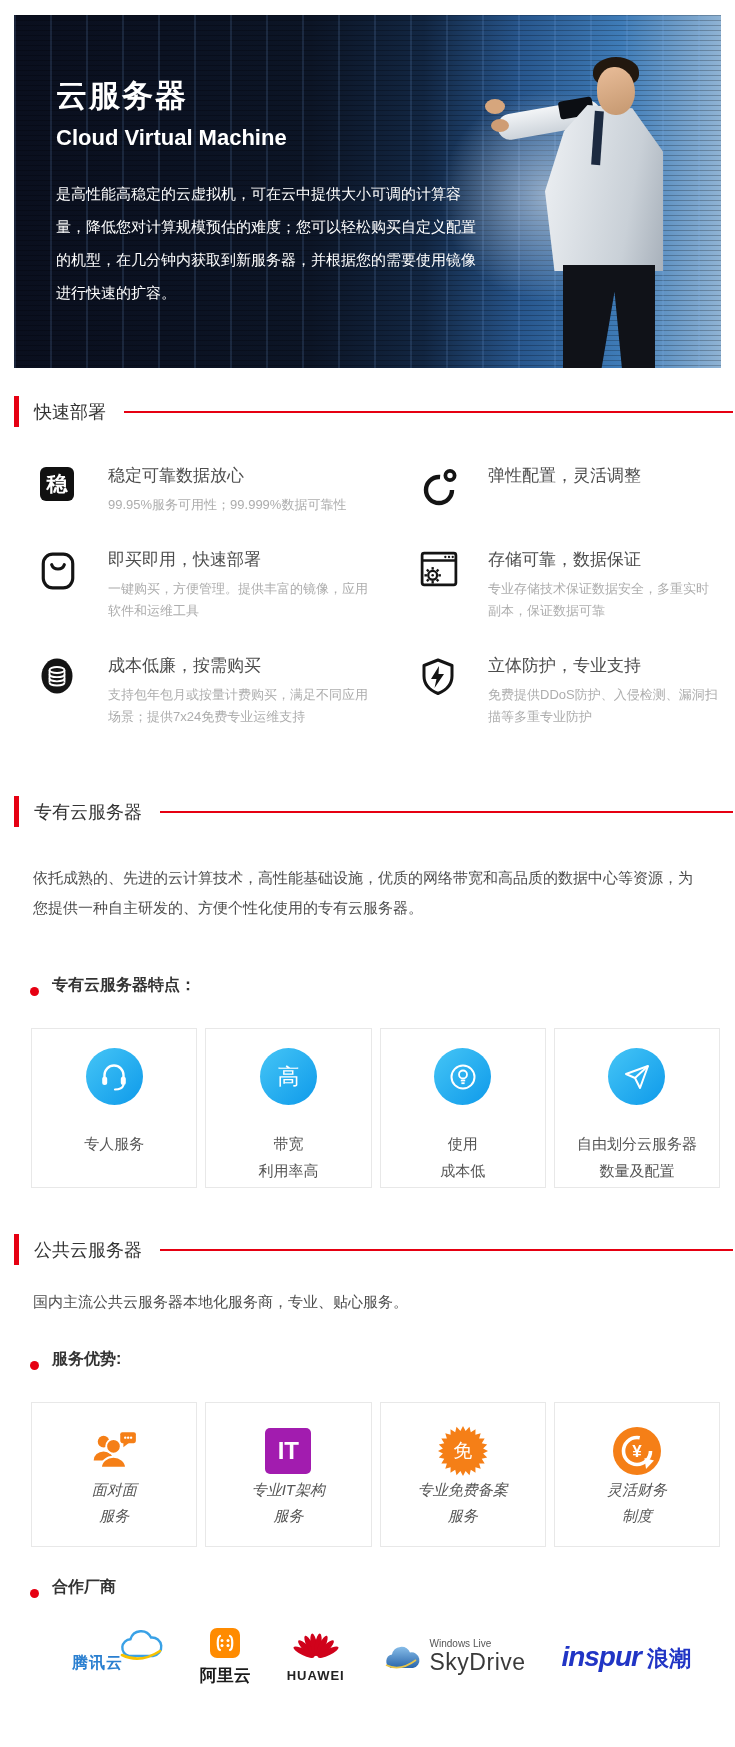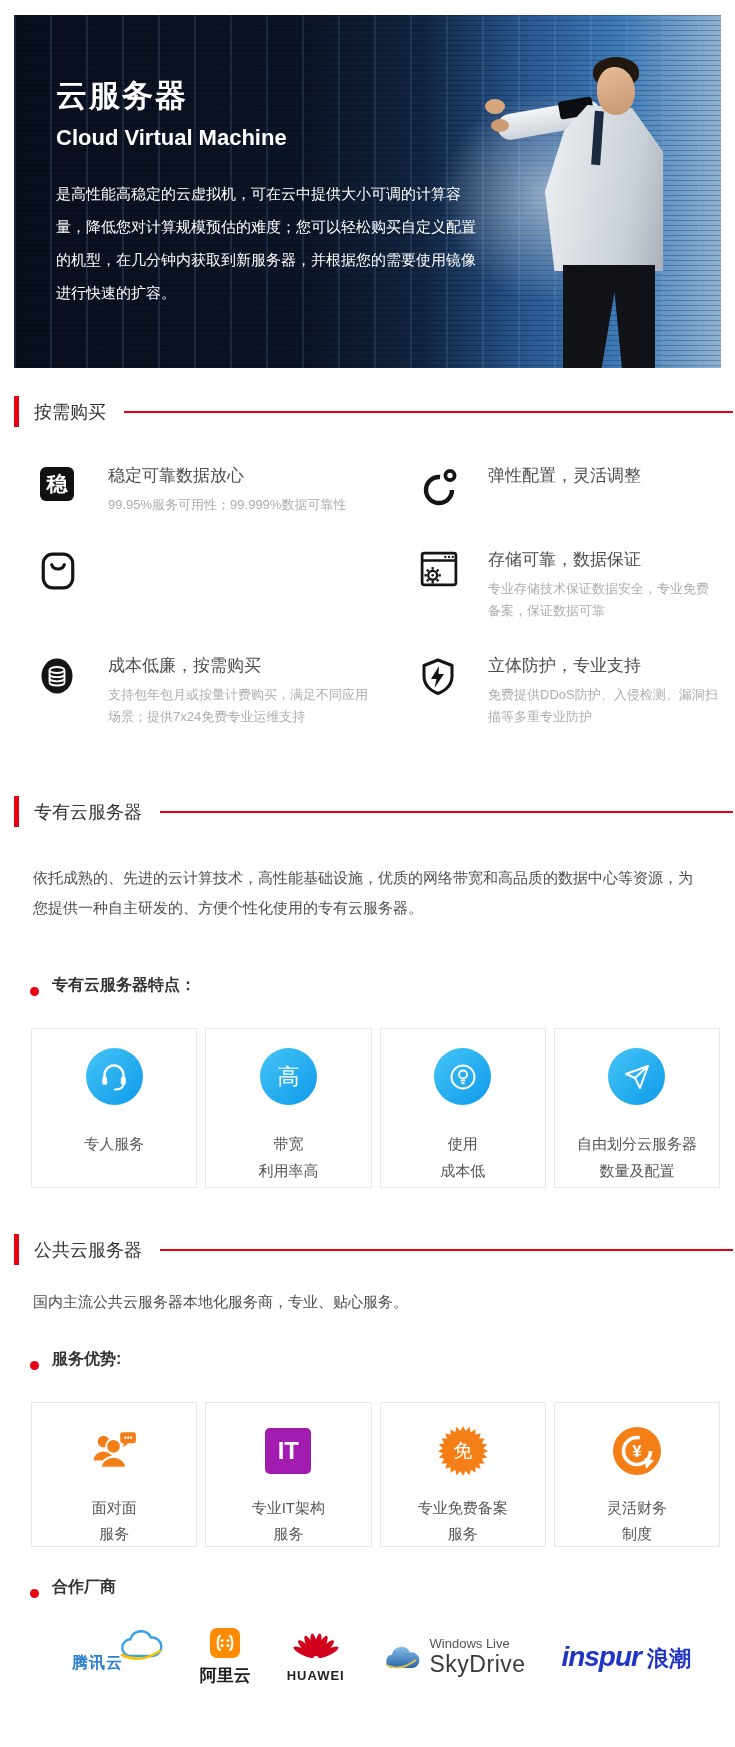--- a/index.html
+++ b/index.html
@@ -67,39 +67,39 @@
   
   .cards { display:grid; grid-template-columns:repeat(4,1fr); gap:8px; margin:32px 15px 0 31px; }
   .card { background:#fff; border:1px solid #e8e8e8; text-align:center; }
   .card.blue { height:160px; }
   .card.orange { height:145px; }
   .bcircle { width:57px; height:57px; border-radius:50%; margin:19px auto 0;
     background:linear-gradient(135deg,#45c5f6,#0e9aea);
     display:flex; align-items:center; justify-content:center; }
   .bcircle .badge-char { color:#fff; font-size:22px; }
   .card-label { margin-top:25px; font-size:15px; color:#555; line-height:27px; }
-  .card.orange .card-label { margin-top:18px; line-height:26px; }
+  .card.orange .card-label { margin-top:0; line-height:26px;font-style:italic; }
   .oicon { width:52px; height:52px; margin:22px auto 0; position:relative;
     display:flex; align-items:center; justify-content:center; }
   .it-badge { width:46px; height:46px; background:#a21caf; border-radius:5px; color:#fff;
     display:flex; align-items:center; justify-content:center; font-size:24px; font-weight:bold; }
   .star-char { position:absolute; inset:0; display:flex; align-items:center; justify-content:center;
     color:#fff; font-size:19px; }
   
   .partners { display:flex; align-items:center; justify-content:space-between; margin:28px 44px 0 72px; height:62px; }
   .logo { display:flex; flex-direction:column; align-items:center; }
   .lg-tencent { position:relative; width:92px; height:52px; }
   .lg-tencent svg { position:absolute; right:-4px; top:-2px; }
   .lg-tencent .t-text { position:absolute; left:0; bottom:9px; font-size:16px; font-weight:bold; color:#2a7fd0; letter-spacing:1px; }
   .lg-ali .ali-box { width:30px; height:30px; background:#ff8b00; border-radius:7px; display:flex; align-items:center; justify-content:center; }
   .lg-ali .ali-text { margin-top:6px; font-size:17px; font-weight:bold; color:#1a1a1a; }
   .lg-huawei .hw-text { margin-top:3px; font-size:13px; font-weight:bold; color:#222; letter-spacing:1px; }
   .lg-sky { flex-direction:row; align-items:center; }
   .lg-sky .sky-txt { margin-left:7px; display:flex; flex-direction:column; }
-  .sky-top { font-size:13px; color:#555; }
+  .sky-top { font-size:10px; color:#555; }
   .sky-main { font-size:23px; color:#3a3a3a; letter-spacing:0.5px; }
   .lg-inspur { flex-direction:row; align-items:baseline; }
   .in-en { font-size:28px; font-weight:bold; font-style:italic; color:#2135c5; letter-spacing:-1px; }
   .in-cn { font-size:22px; font-weight:bold; color:#2135c5; margin-left:6px; }
 </style>
 </head>
 <body>
 
 <div class="hero">
   <div class="stripes"></div>
@@ -117,21 +117,21 @@
   </div>
   <div class="hero-text">
     <div class="hero-title">云服务器</div>
     <div class="hero-sub">Cloud Virtual Machine</div>
     <div class="hero-desc">是高性能高稳定的云虚拟机，可在云中提供大小可调的计算容量，降低您对计算规模预估的难度；您可以轻松购买自定义配置的机型，在几分钟内获取到新服务器，并根据您的需要使用镜像进行快速的扩容。</div>
   </div>
 </div>
 
 <div class="sec-head mt-overview">
   <div class="sec-bar"></div>
-  <div class="sec-title">按需购买</div>
+  <div class="sec-title">快速部署</div>
   <div class="sec-line"></div>
 </div>
 
 <div class="features">
 
   <div class="feature">
     <div class="f-icon">
       <div class="seal">稳</div>
     </div>
     <div>
@@ -151,20 +151,24 @@
       <div class="f-title">弹性配置，灵活调整</div>
     </div>
   </div>
 
   <div class="feature">
     <div class="f-icon">
       <svg width="36" height="40" viewBox="0 0 34 38">
         <rect x="3" y="3" width="28" height="32" rx="9" fill="none" stroke="#141414" stroke-width="3"></rect>
         <path d="M11 13 c2 5.5 10 5.5 12 0" fill="none" stroke="#141414" stroke-width="3" stroke-linecap="round"></path>
       </svg>
+    </div>
+    <div>
+      <div class="f-title">即买即用，快速部署</div>
+      <div class="f-desc">一键购买，方便管理。提供丰富的镜像，应用软件和运维工具</div>
     </div>
   </div>
 
   <div class="feature">
     <div class="f-icon">
       <svg width="38" height="36" viewBox="0 0 36 34">
         <rect x="2" y="2" width="32" height="30" rx="2" fill="none" stroke="#141414" stroke-width="2.6"></rect>
         <line x1="2" y1="9" x2="34" y2="9" stroke="#141414" stroke-width="2.4"></line>
         <circle cx="24" cy="5.6" r="1.1" fill="#141414"></circle>
           <circle cx="27.5" cy="5.6" r="1.1" fill="#141414"></circle>
@@ -178,21 +182,21 @@
             <line x1="17.4" y1="23" x2="19.8" y2="23"></line>
           <line x1="6.5" y1="17.5" x2="8.2" y2="19.2"></line>
             <line x1="15.8" y1="26.8" x2="17.5" y2="28.5"></line>
           <line x1="6.5" y1="28.5" x2="8.2" y2="26.8"></line>
             <line x1="15.8" y1="19.2" x2="17.5" y2="17.5"></line>
         </g>
       </svg>
     </div>
     <div>
       <div class="f-title">存储可靠，数据保证</div>
-      <div class="f-desc">专业存储技术保证数据安全，专业免费备案，保证数据可靠</div>
+      <div class="f-desc">专业存储技术保证数据安全，多重实时副本，保证数据可靠</div>
     </div>
   </div>
 
   <div class="feature">
     <div class="f-icon">
       <svg width="34" height="38" viewBox="0 0 34 38">
         <ellipse cx="17" cy="19" rx="15.5" ry="17.5" fill="#141414"></ellipse>
         <g stroke="#fff" stroke-width="1.8" fill="none">
           <ellipse cx="17" cy="13" rx="7.5" ry="3"></ellipse>
           <path d="M9.5 13 V25.5 M24.5 13 V25.5"></path>

